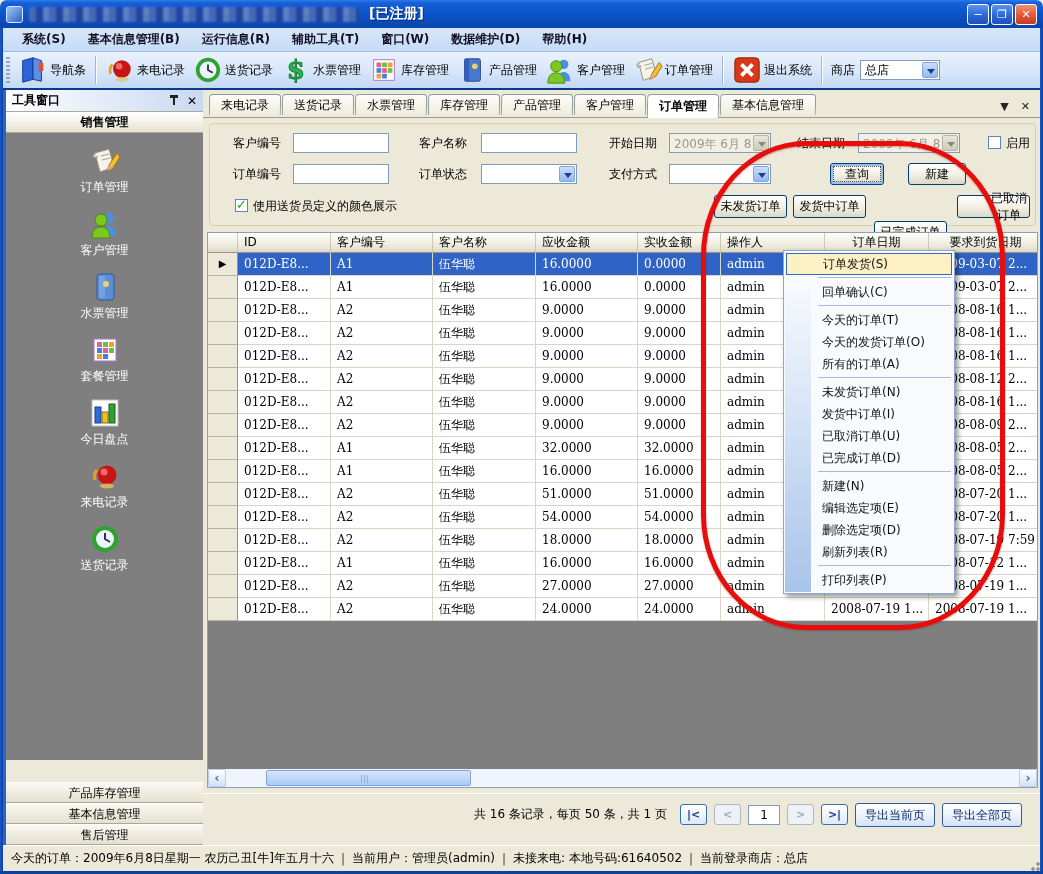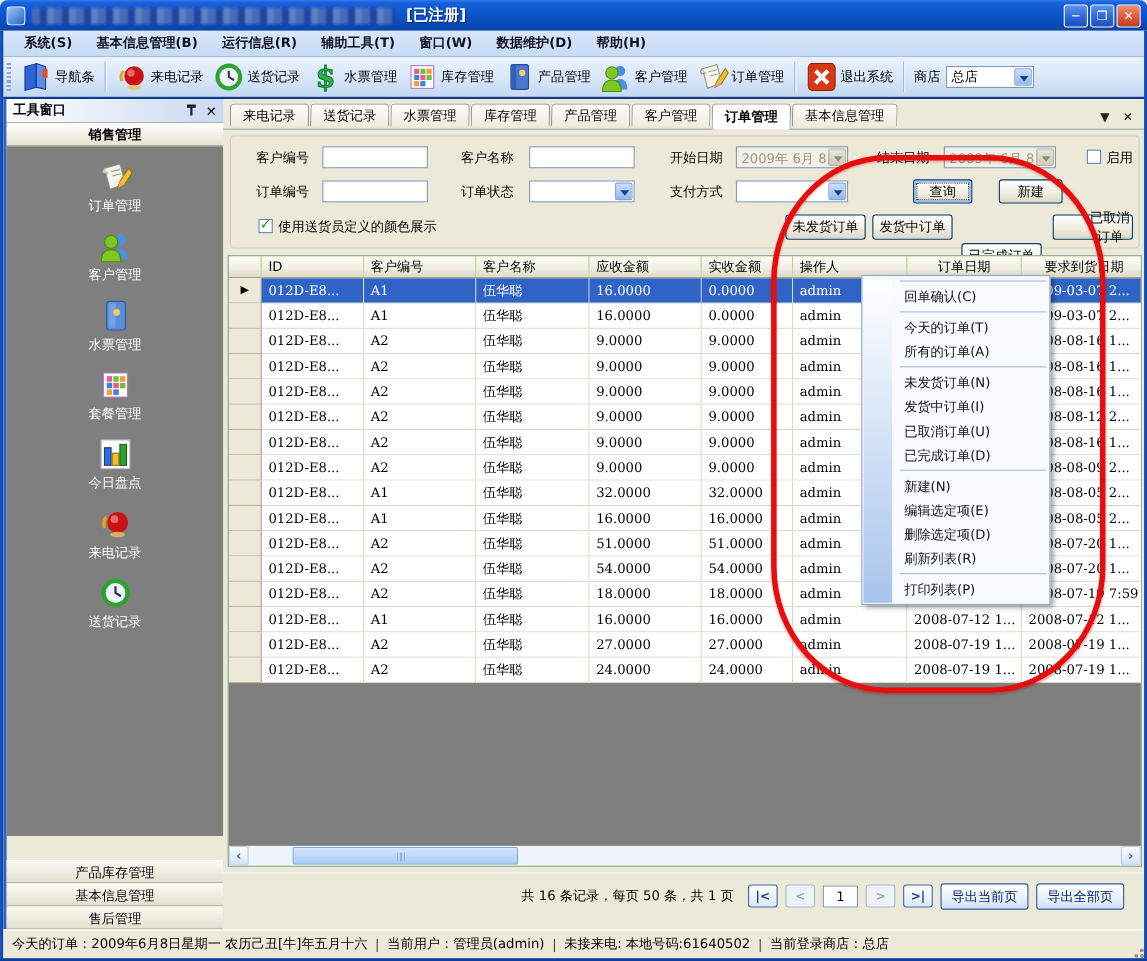--- a/index.html
+++ b/index.html
@@ -98,21 +98,21 @@
   .fcombo .combo-arrow.gray::after { border-top-color:#8a8878; }
   .xpbtn { position:absolute; height:22px; border:1px solid #003C74; border-radius:3px;
     background:linear-gradient(180deg,#FFFFFF,#F1EFE2 55%,#DDD8C8); text-align:center; cursor:default;
     font:12px "DejaVu Sans",sans-serif; display:flex; align-items:center; justify-content:center; }
   .xpbtn.focus { box-shadow:0 0 0 2px #9CBEF0 inset; outline:1px dotted #555; outline-offset:-4px; }
   .cb { position:absolute; width:13px; height:13px; background:#fff; border:1px solid #5F86B5; }
   .cb .mark { position:absolute; left:0; top:-3px; color:#21A121; font-weight:bold; font-size:13px; }
 
   
   .grid { position:absolute; left:4px; top:114px; width:831px; height:556px;
-    border:1px solid #8AA0B8; background:#bef264; overflow:hidden; }
+    border:1px solid #8AA0B8; background:#0369a1; overflow:hidden; }
   .ghc { position:absolute; top:0; height:20px; background:linear-gradient(180deg,#FDFCF9,#F0EDE1 60%,#DED9C6);
     border-right:1px solid #CCC8B0; border-bottom:1px solid #98948A; padding:0 6px; line-height:19px;
     white-space:nowrap; overflow:hidden; }
   .gr { position:absolute; left:0; width:835px; height:23px; background:#fff; }
   .gr.sel .gc { background:#2F63C5; color:#fff; }
   .gc { position:absolute; top:0; height:23px; line-height:22px; padding:0 6px;
     border-right:1px solid #D9D6C6; border-bottom:1px solid #D9D6C6; background:#fff;
     white-space:nowrap; overflow:hidden; font-family:"DejaVu Serif",serif; }
   .rowsel { position:absolute; top:0; height:23px; background:#ECE9D8;
     border-right:1px solid #98948A; border-bottom:1px solid #B8B4A0; text-align:center; line-height:21px; font-size:10px; color:#000; }
@@ -641,24 +641,26 @@
       <div class="pgbtn dis">&gt;</div>
       <div class="pgbtn">&gt;|</div>
       <div class="expbtn">导出当前页</div>
       <div class="expbtn">导出全部页</div>
     </div>
   </div>
 
   <div class="ctxmenu">
     <div class="ctx-gutter"></div>
     <div>
+        <div class="cm-item hl">订单发货(S)</div>
         <div class="cm-sep"></div>
         <div class="cm-item">回单确认(C)</div>
         <div class="cm-sep"></div>
         <div class="cm-item">今天的订单(T)</div>
+        <div class="cm-item">今天的发货订单(O)</div>
         <div class="cm-item">所有的订单(A)</div>
         <div class="cm-sep"></div>
         <div class="cm-item">未发货订单(N)</div>
         <div class="cm-item">发货中订单(I)</div>
         <div class="cm-item">已取消订单(U)</div>
         <div class="cm-item">已完成订单(D)</div>
         <div class="cm-sep"></div>
         <div class="cm-item">新建(N)</div>
         <div class="cm-item">编辑选定项(E)</div>
         <div class="cm-item">删除选定项(D)</div>

